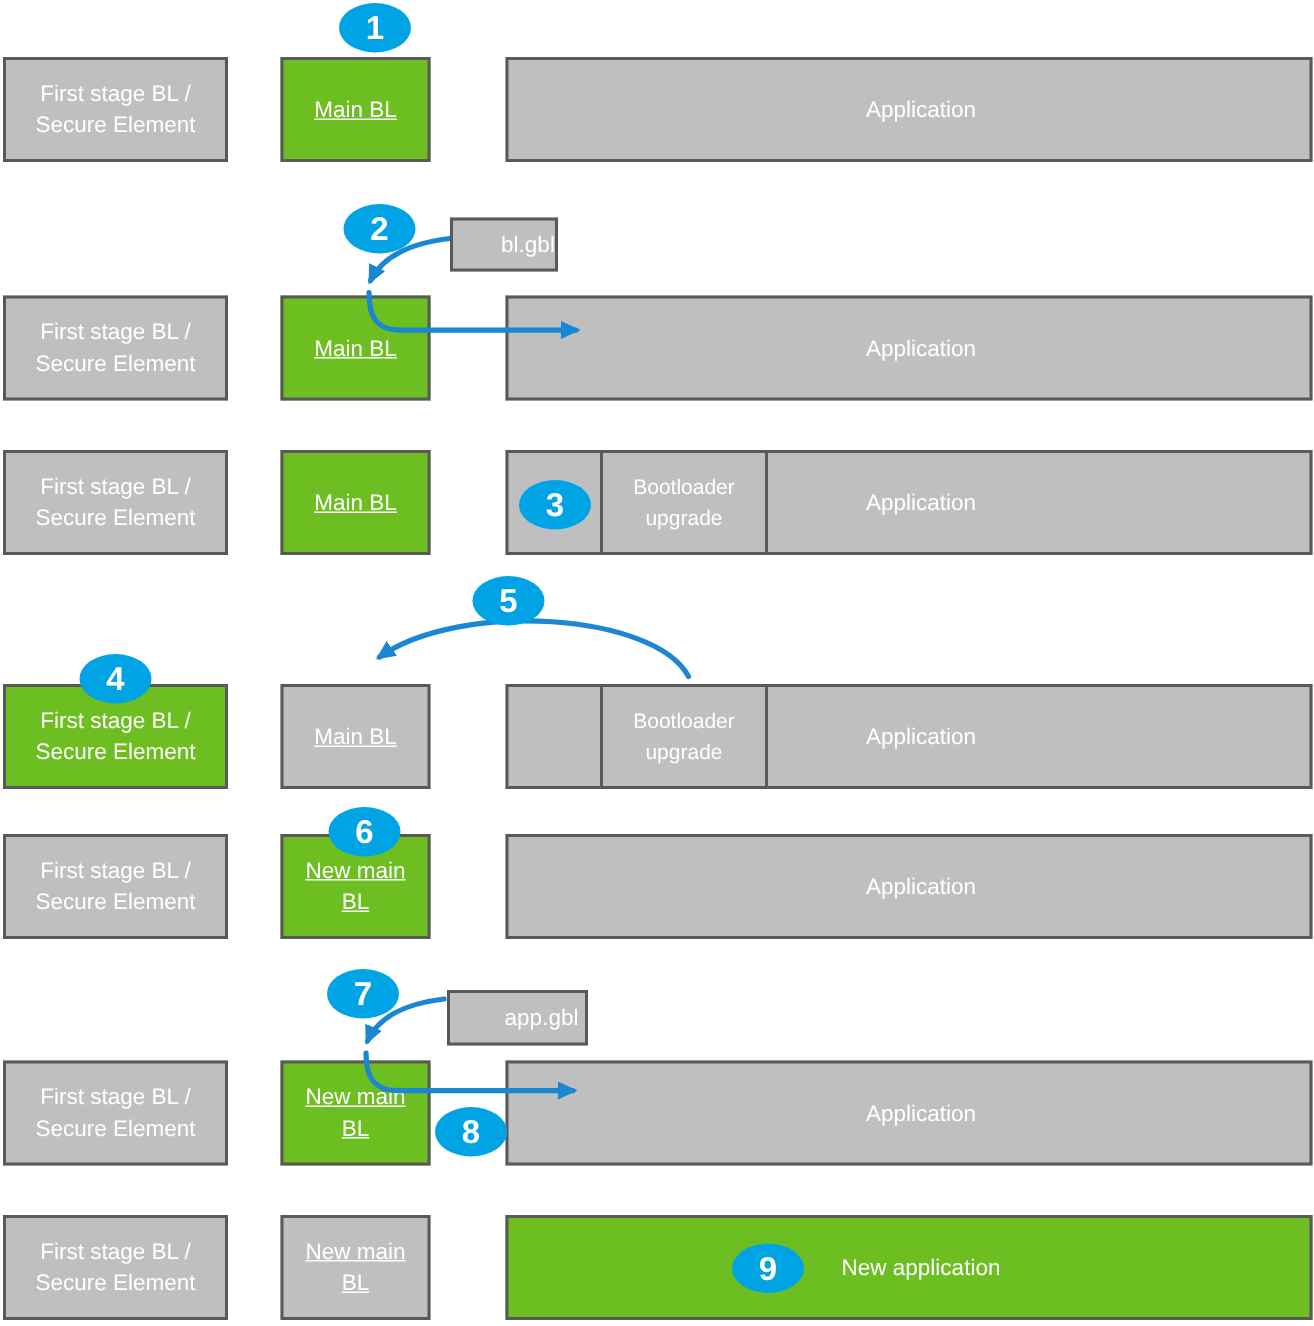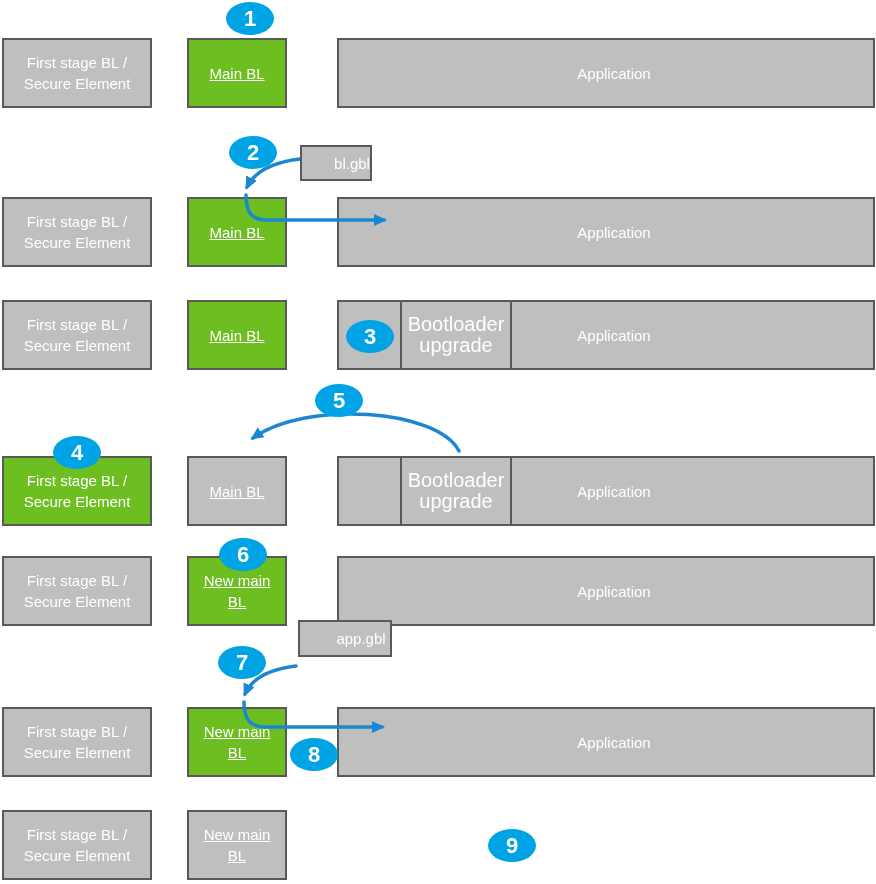--- a/index.html
+++ b/index.html
@@ -48,39 +48,39 @@
     width: 112px;
     height: 70px;
     box-sizing: border-box;
     border: 2px solid var(--border, #595959);
     background: var(--gray-fill, #BFBFBF);
     display: flex;
     align-items: center;
     justify-content: center;
     text-align: center;
     color: var(--label-text, #ffffff);
-    font-size: 20px;
+    font-size: 14px;
     line-height: 21px;
     z-index: 2;
   }
   .file {
     position: absolute;
     box-sizing: border-box;
     border: 2px solid var(--border, #595959);
     background: var(--gray-fill, #BFBFBF);
     display: flex;
     align-items: center;
     justify-content: center;
     color: var(--label-text, #ffffff);
     font-size: 15px;
     z-index: 4;
     padding-left: 32px;
   }
   .file-bl  { left: 300px; top: 145px; width: 72px; height: 36px; }
-  .file-app { left: 298px; top: 620px; width: 94px; height: 37px; }
+  .file-app { left: 298px; top: 660px; width: 94px; height: 37px; }
   .arrow-layer {
     position: absolute;
     left: 0; top: 0;
     width: 876px;
     height: 884px;
     z-index: 3;
     pointer-events: none;
   }
   .arrow-path {
     fill: none;
@@ -172,20 +172,21 @@
 
   <div class="row r6">
     <div class="box col1 b-gray">First stage BL / Secure Element</div>
     <div class="box col2 b-green">New main BL</div>
     <div class="box col3 b-gray">Application</div>
   </div>
 
   <div class="row r7">
     <div class="box col1 b-gray">First stage BL / Secure Element</div>
     <div class="box col2 b-gray">New main BL</div>
+    <div class="box col3 b-green">New application</div>
   </div>
 
   <div class="file file-bl">bl.gbl</div>
   <div class="file file-app">app.gbl</div>
 
   <div class="step s1">1</div>
   <div class="step s2">2</div>
   <div class="step s3">3</div>
   <div class="step s4">4</div>
   <div class="step s5">5</div>

